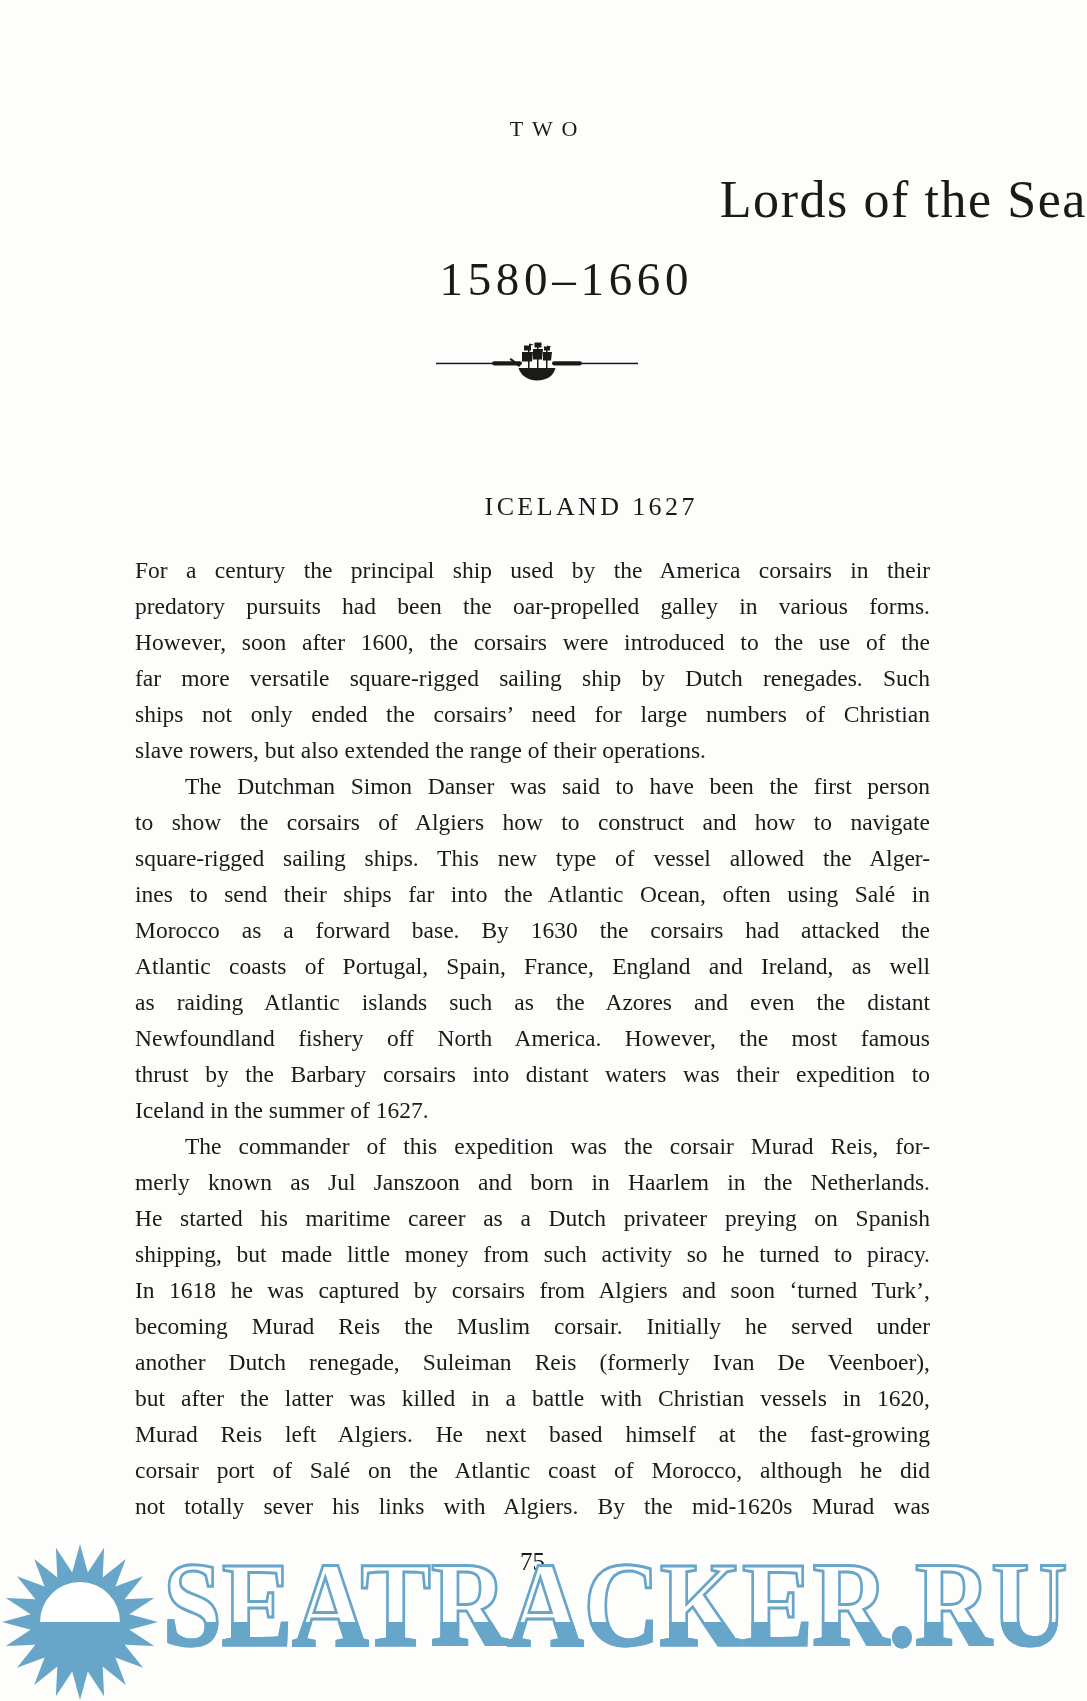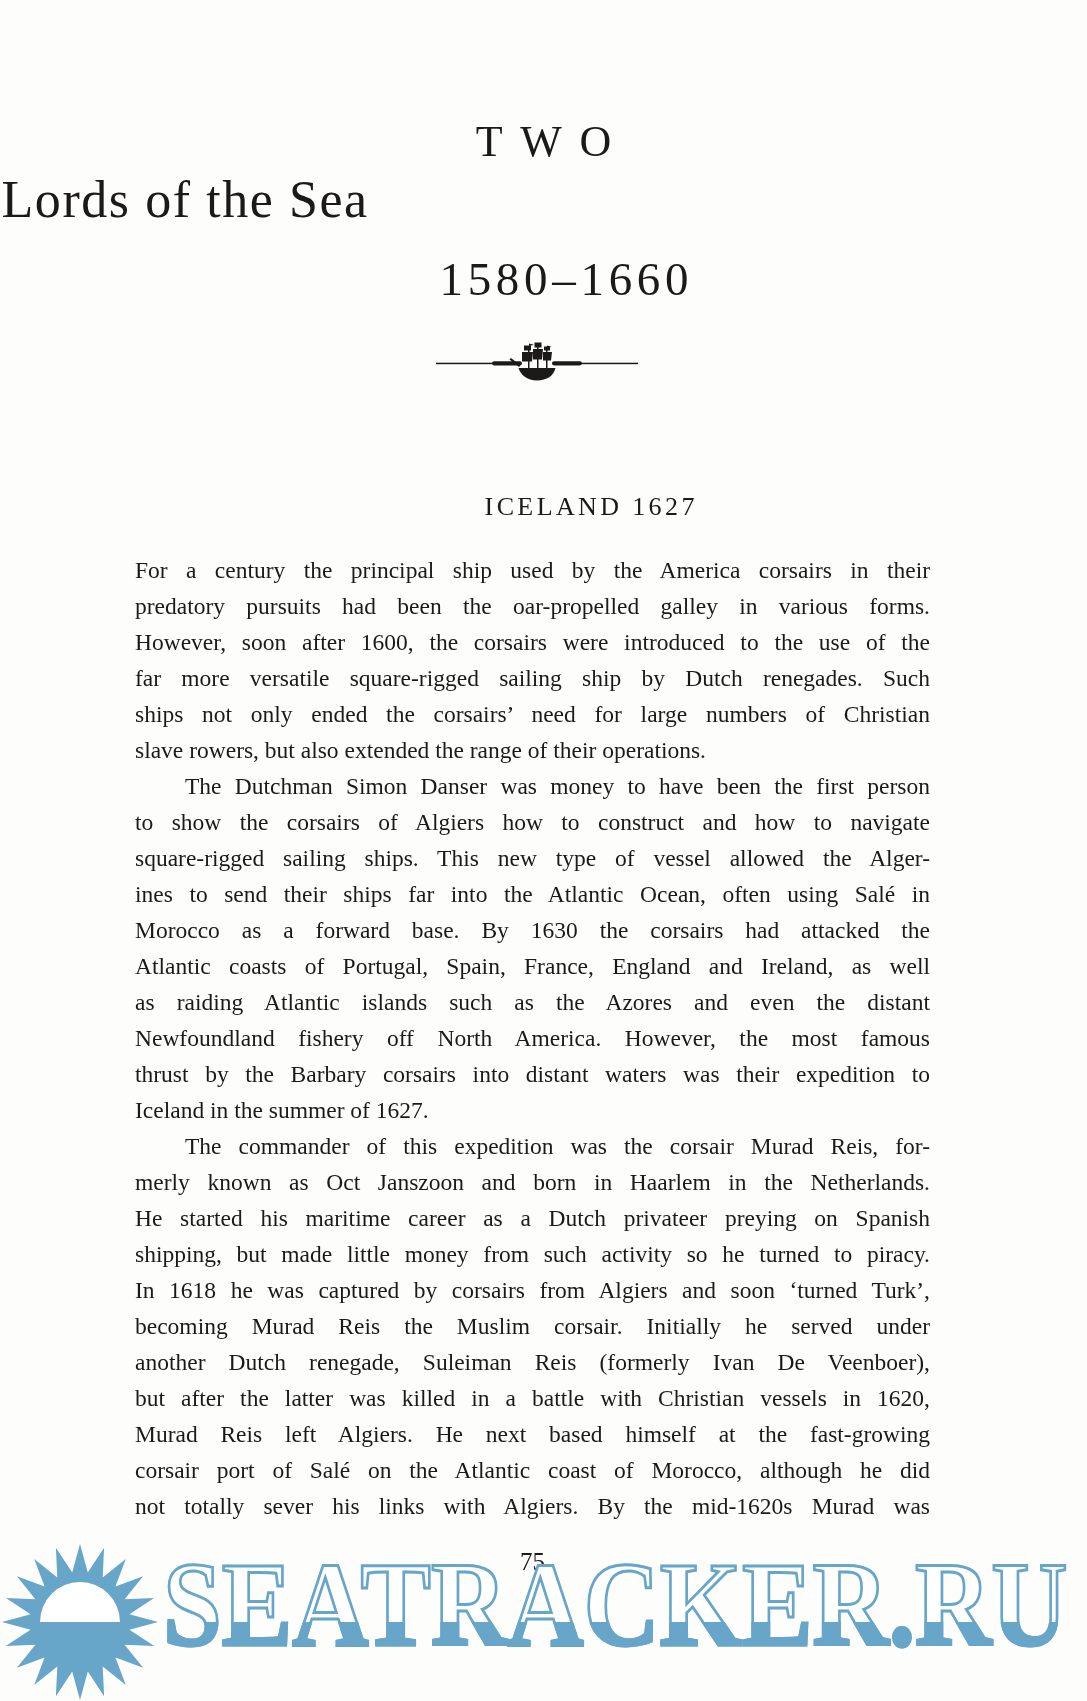--- a/index.html
+++ b/index.html
@@ -11,26 +11,26 @@
     height: 1701px;
     background: #fdfdfc;
     overflow: hidden;
     font-family: "Liberation Serif", "DejaVu Serif", serif;
     color: var(--ink);
   }
   
   .chapter-number {
     position: absolute; top: 116px; left: 0; width: 100%;
     text-align: center;
-    font-size: 44px;
+    font-size: 22px;
     letter-spacing: .40em; text-indent: .40em;
   }
   .chapter-title {
     position: absolute; top: 170px; left: 0; width: 100%;
-    text-align: left;
+    text-align: right;
     font-weight: normal;
     font-size: 52px;
     letter-spacing: .03em; text-indent: .03em;
   }
   .chapter-dates {
     position: absolute; top: 252px; left: 0; width: 100%;
     text-align: center;
     font-size: 47px;
     letter-spacing: .10em; text-indent: .10em; padding-left: 41px;
   }
@@ -129,32 +129,32 @@
 
   <h2 class="section-heading">ICELAND 1627</h2>
 
   <div class="body-text">
       <div class="line">For a century the principal ship used by the America corsairs in their</div>
       <div class="line">predatory pursuits had been the oar-propelled galley in various forms.</div>
       <div class="line">However, soon after 1600, the corsairs were introduced to the use of the</div>
       <div class="line">far more versatile square-rigged sailing ship by Dutch renegades. Such</div>
       <div class="line">ships not only ended the corsairs’ need for large numbers of Christian</div>
       <div class="line para-end">slave rowers, but also extended the range of their operations.</div>
-      <div class="line indent">The Dutchman Simon Danser was money to have been the first person</div>
+      <div class="line indent">The Dutchman Simon Danser was said to have been the first person</div>
       <div class="line">to show the corsairs of Algiers how to construct and how to navigate</div>
       <div class="line">square-rigged sailing ships. This new type of vessel allowed the Alger-</div>
       <div class="line">ines to send their ships far into the Atlantic Ocean, often using Salé in</div>
       <div class="line">Morocco as a forward base. By 1630 the corsairs had attacked the</div>
       <div class="line">Atlantic coasts of Portugal, Spain, France, England and Ireland, as well</div>
       <div class="line">as raiding Atlantic islands such as the Azores and even the distant</div>
       <div class="line">Newfoundland fishery off North America. However, the most famous</div>
       <div class="line">thrust by the Barbary corsairs into distant waters was their expedition to</div>
       <div class="line para-end">Iceland in the summer of 1627.</div>
       <div class="line indent">The commander of this expedition was the corsair Murad Reis, for-</div>
-      <div class="line">merly known as Oct Janszoon and born in Haarlem in the Netherlands.</div>
+      <div class="line">merly known as Jul Janszoon and born in Haarlem in the Netherlands.</div>
       <div class="line">He started his maritime career as a Dutch privateer preying on Spanish</div>
       <div class="line">shipping, but made little money from such activity so he turned to piracy.</div>
       <div class="line">In 1618 he was captured by corsairs from Algiers and soon ‘turned Turk’,</div>
       <div class="line">becoming Murad Reis the Muslim corsair. Initially he served under</div>
       <div class="line">another Dutch renegade, Suleiman Reis (formerly Ivan De Veenboer),</div>
       <div class="line">but after the latter was killed in a battle with Christian vessels in 1620,</div>
       <div class="line">Murad Reis left Algiers. He next based himself at the fast-growing</div>
       <div class="line">corsair port of Salé on the Atlantic coast of Morocco, although he did</div>
       <div class="line">not totally sever his links with Algiers. By the mid-1620s Murad was</div>
     </div>

